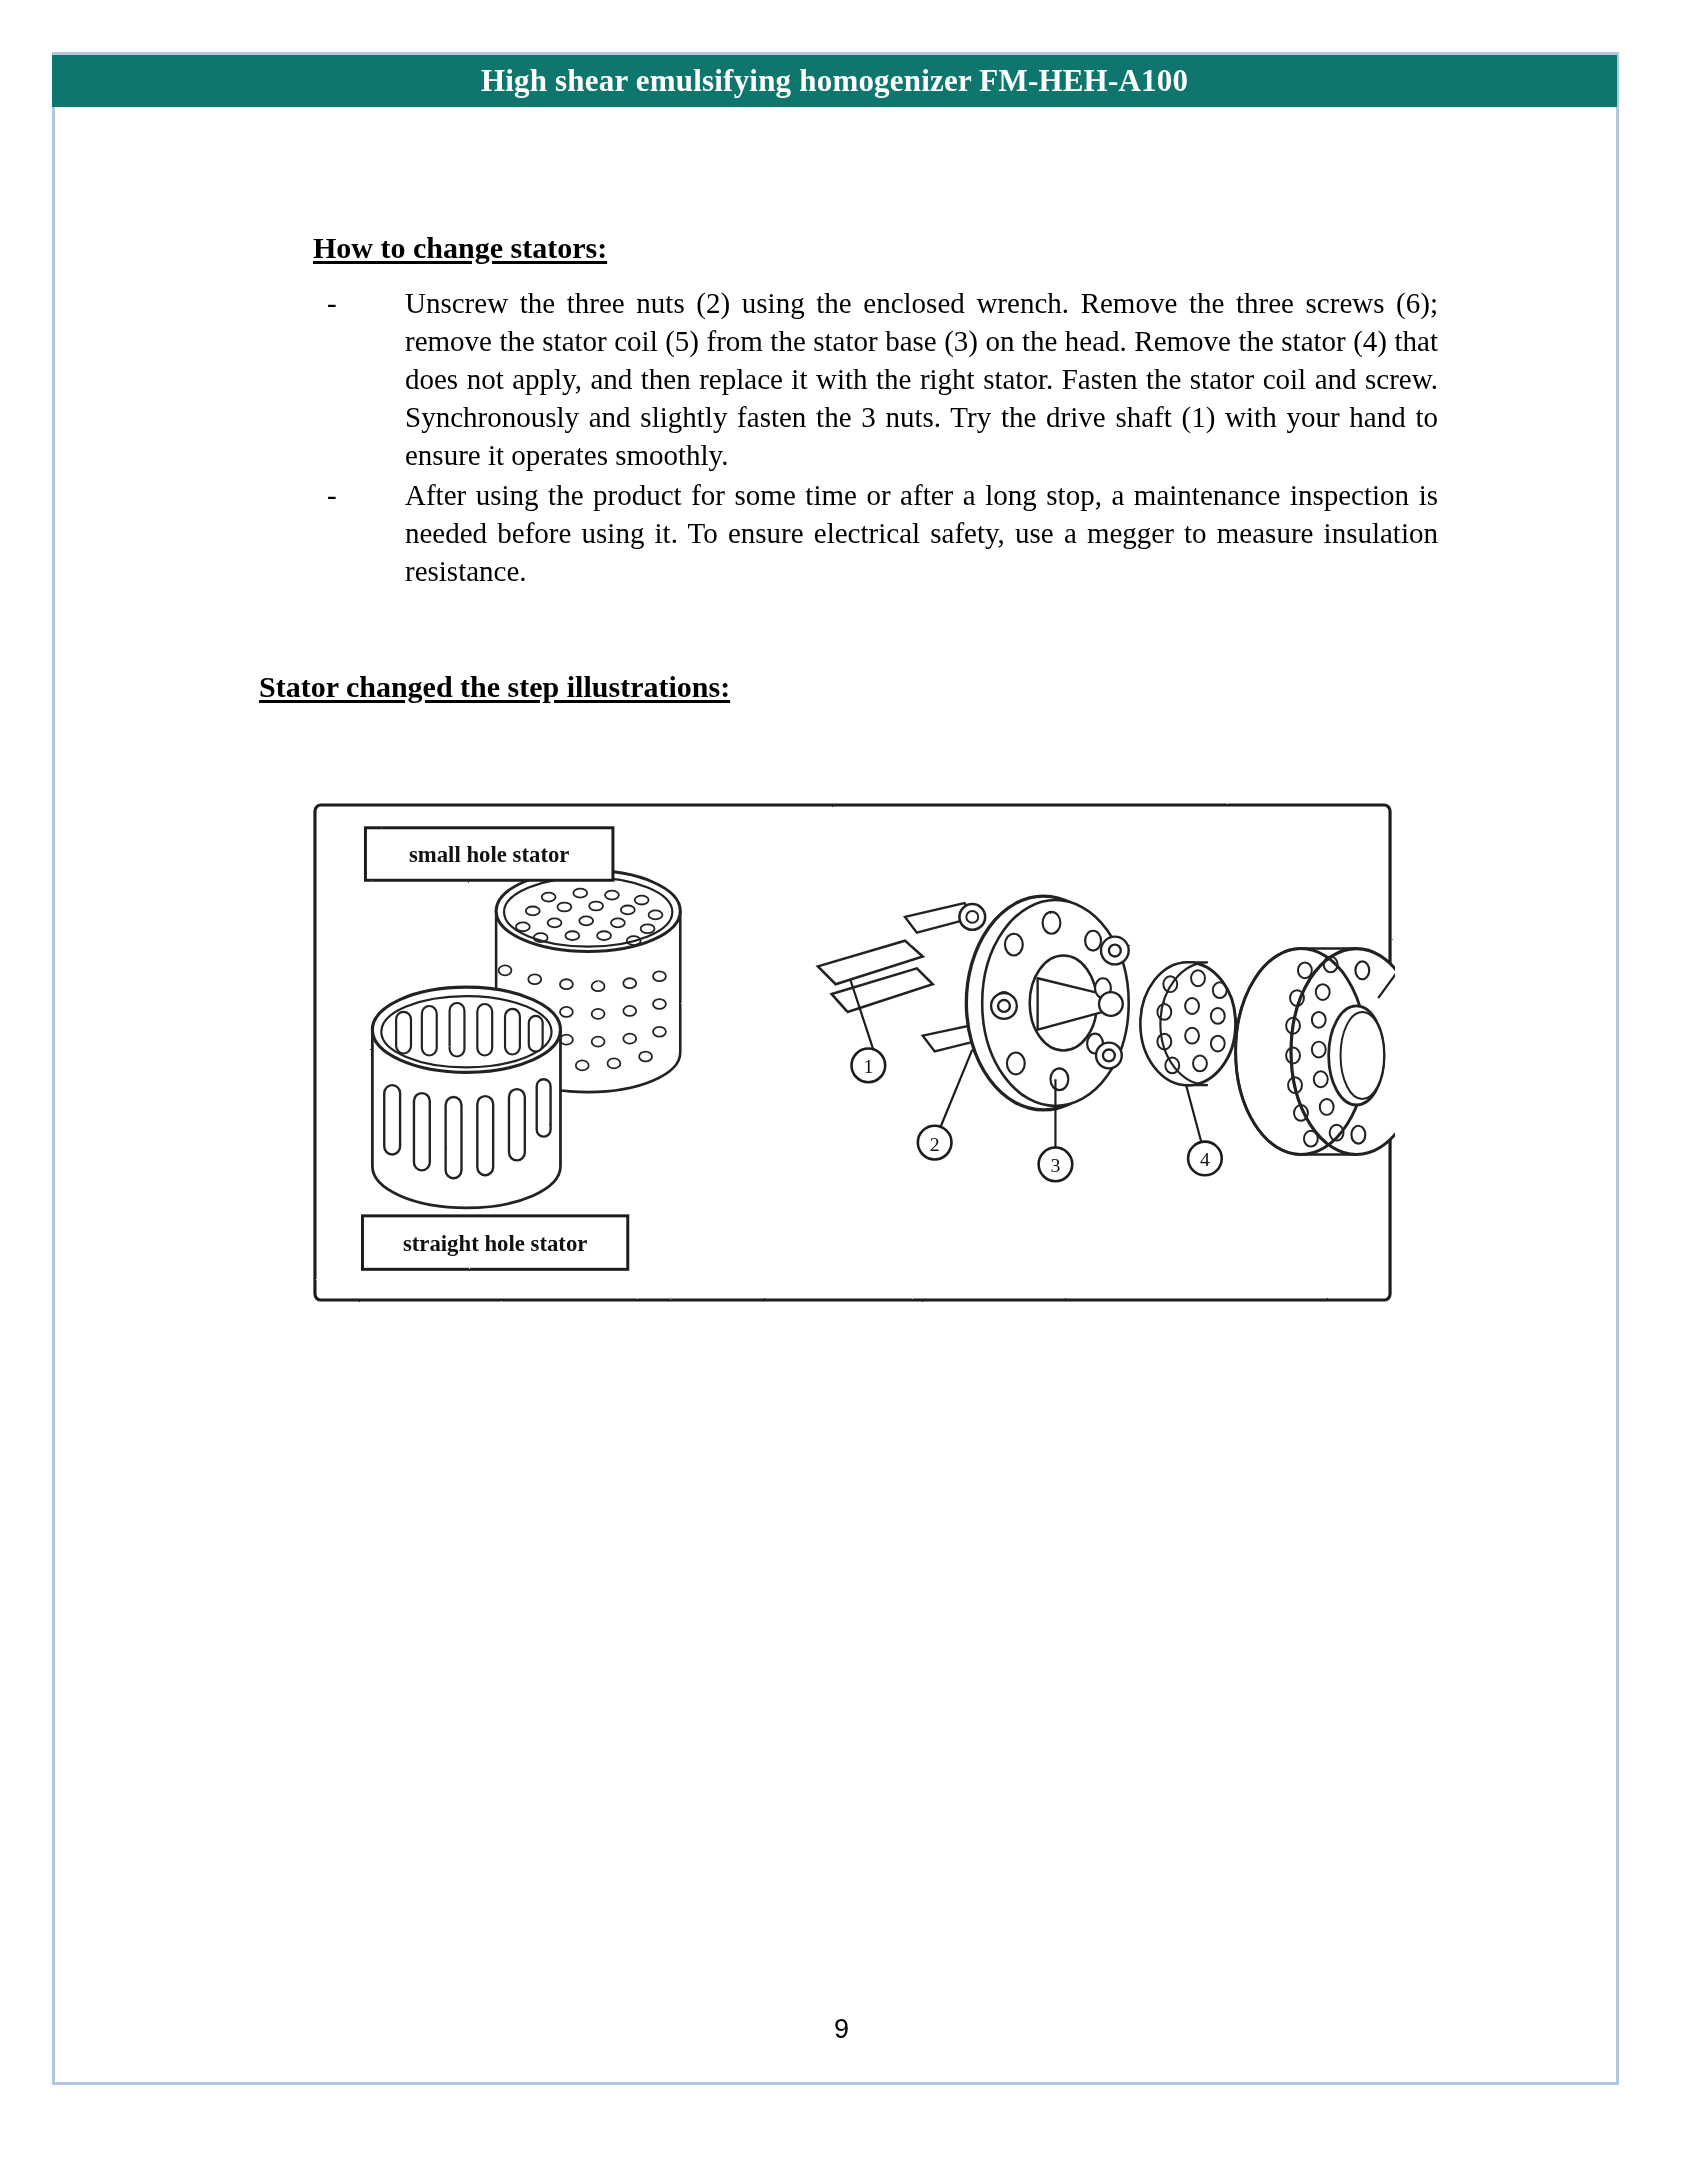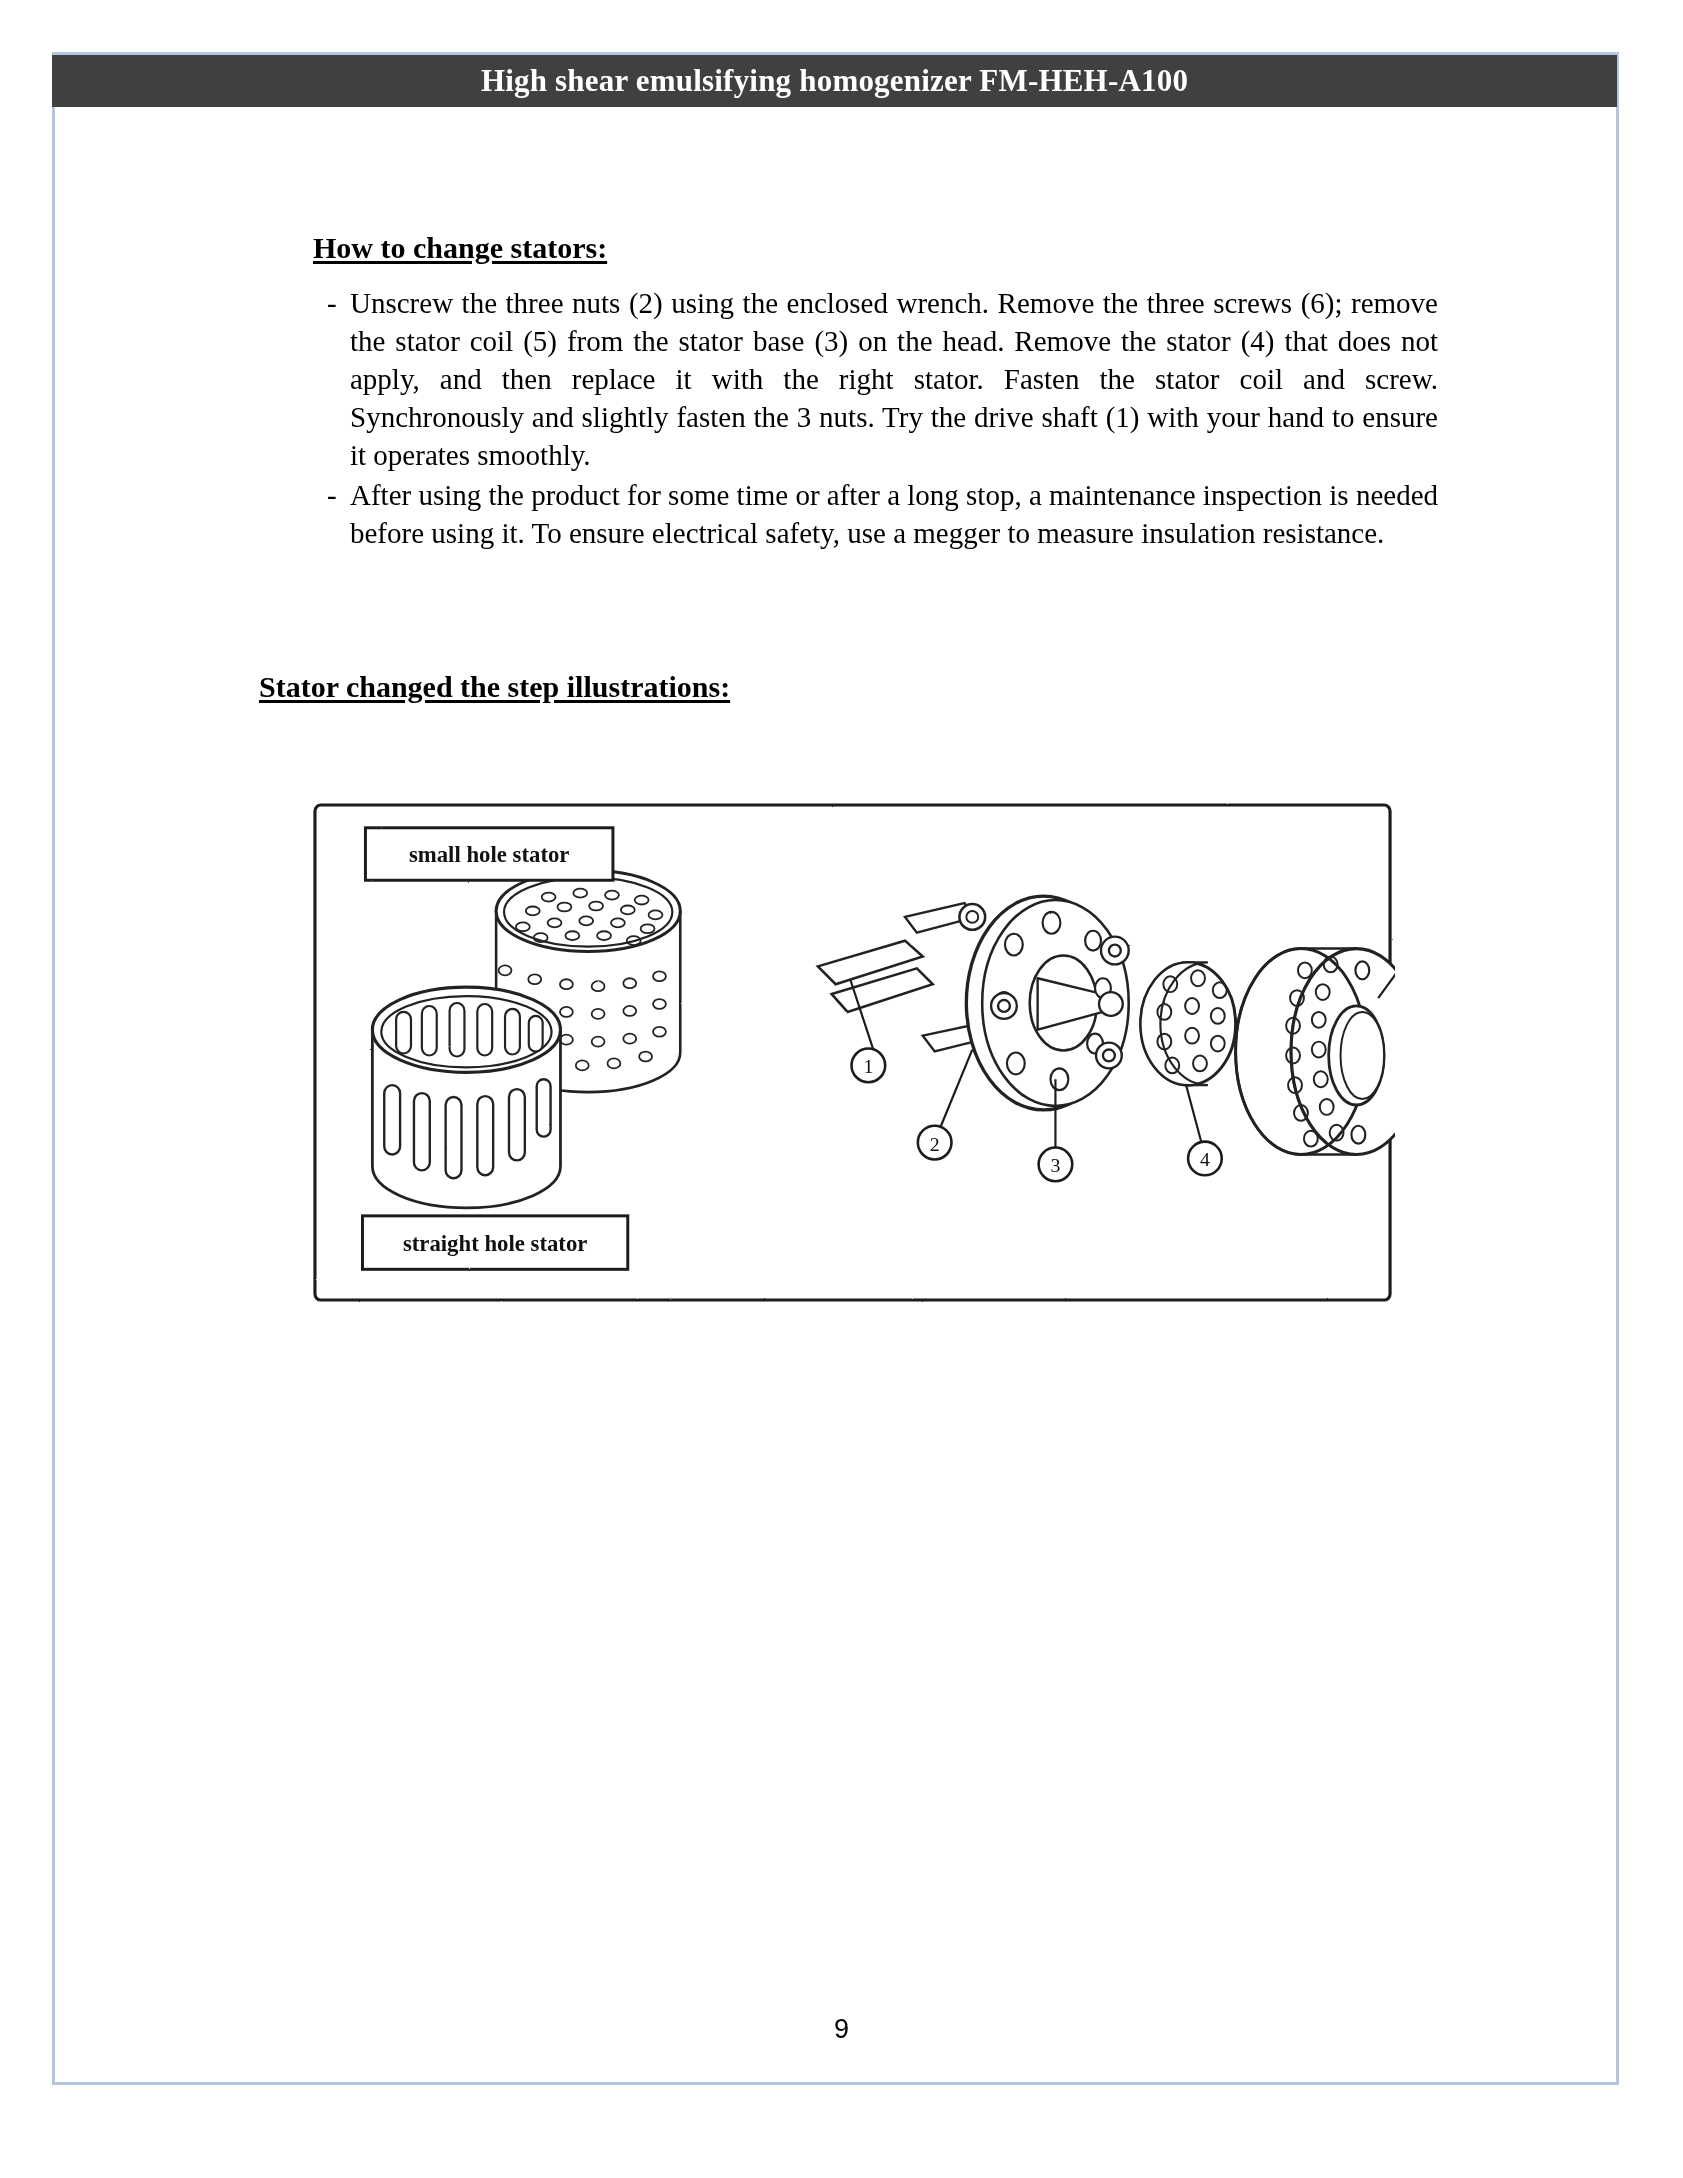--- a/index.html
+++ b/index.html
@@ -28,21 +28,21 @@
     background: #ffffff;
   }
 
   
   #header-banner {
     position: absolute;
     left: 52px;
     top: 55px;
     width: 1565px;
     height: 52px;
-    background: #404040;
+    background: #0f766e;
     display: flex;
     align-items: center;
     justify-content: center;
     box-sizing: border-box;
   }
   #header-title {
     color: #ffffff;
     font-family: "Liberation Serif", serif;
     font-weight: bold;
     font-size: 31px;
@@ -98,21 +98,21 @@
     left: 0px;
     top: 0px;
     width: 50px;
     font-size: 29px;
     line-height: 38px;
     font-family: "Liberation Serif", serif;
     color: #000;
   }
   .bullet-text {
     display: block;
-    margin-left: 23px;
+    margin-left: 78px;
     font-family: "Liberation Serif", serif;
     font-size: 29px;
     line-height: 38px;
     color: #000000;
     text-align: justify;
     text-justify: inter-word;
     hyphens: none;
   }
 
   

